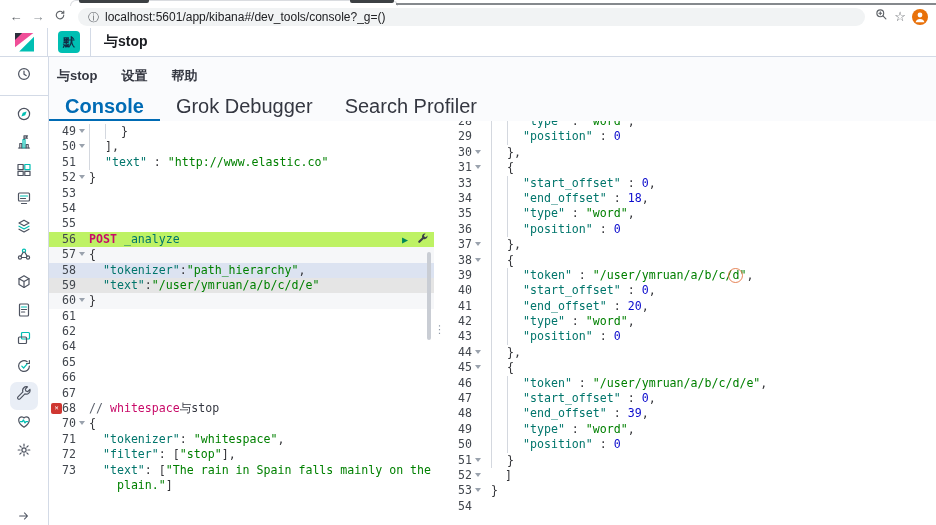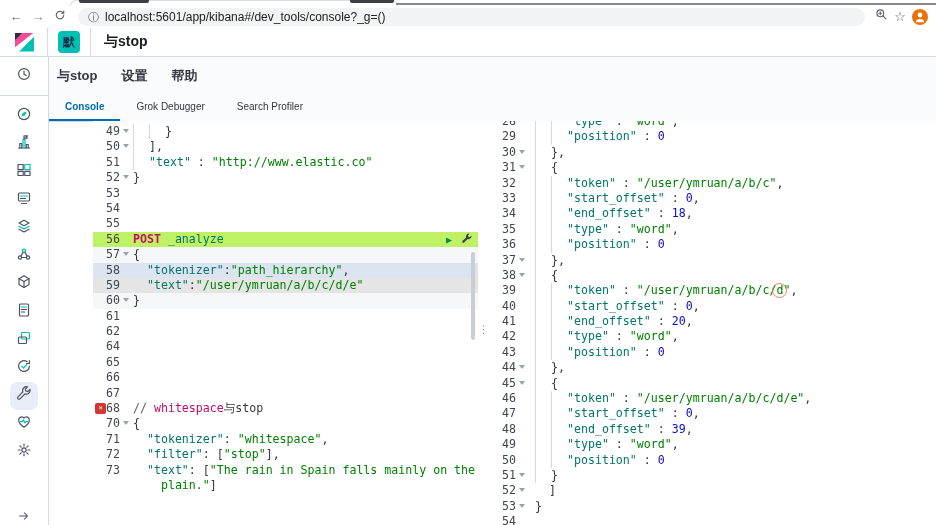--- a/index.html
+++ b/index.html
@@ -45,25 +45,25 @@
   .sbi svg .tf{fill:#00bfb3;stroke:none;}
   .sb-collapse{position:absolute;bottom:2px;left:0;width:48px;display:flex;justify-content:center;}
   .sb-collapse svg{stroke:#4d5360;fill:none;stroke-width:1.2;stroke-linecap:round;stroke-linejoin:round;}
 
   
   .content{position:absolute;left:49px;top:57px;right:0;bottom:0;background:#fff;}
   .panelhead{position:absolute;top:0;left:0;right:0;height:64px;background:#fafbfd;border-bottom:1px solid #d3dae6;}
   .menubar{height:30px;display:flex;align-items:center;gap:24px;padding-left:8px;padding-top:4px;}
   .menulink{font-size:13px;font-weight:700;color:#343741;}
   .tabbar{height:30px;display:flex;align-items:stretch;}
-  .tab{padding:0 16px;display:flex;align-items:center;font-size:10px;color:#343741;}
+  .tab{padding:0 16px;display:flex;align-items:center;font-size:20px;color:#343741;}
   .tab.active{color:#006bb4;font-weight:700;box-shadow:inset 0 -2px 0 #006bb4;}
 
   
-  .editors{position:absolute;top:64px;left:0;right:0;bottom:0;background:#fff;font-family:"DejaVu Sans Mono","Liberation Mono",monospace;font-size:11.6px;margin-left:44px;}
+  .editors{position:absolute;top:64px;left:0;right:0;bottom:0;background:#fff;font-family:"DejaVu Sans Mono","Liberation Mono",monospace;font-size:11.6px;}
   .pane{position:absolute;top:0;bottom:0;overflow:hidden;}
   .pane.left{left:0;width:385px;}
   .pane.right{left:396px;right:0;}
   .pane.left .lines{padding-top:3px;}
   .pane.right .lines{margin-top:-7px;}
   .ln{display:flex;height:15.4px;line-height:15.4px;position:relative;}
   .gut{flex:none;width:36px;text-align:right;color:#41464d;position:relative;}
   .fw{display:inline-block;width:0;height:0;border-left:3.5px solid transparent;border-right:3.5px solid transparent;border-top:4.5px solid #9aa2ad;margin:0 0 1px 3px;vertical-align:middle;}
   .fw.hid{visibility:hidden;}
   .errm{position:absolute;left:2px;top:2px;width:11px;height:11px;background:#cf3731;border-radius:2px;color:#fff;font-size:7px;line-height:11px;text-align:center;font-weight:700;font-style:normal;}
@@ -386,24 +386,20 @@
             </div>
             <div class="ln">
               <span class="gut">30<i class="fw"></i></span>
               <span class="code"><span class="sg-g"></span><span class="sg-p">},</span></span>
             </div>
             <div class="ln">
               <span class="gut">31<i class="fw"></i></span>
               <span class="code"><span class="sg-g"></span><span class="sg-p">{</span></span>
             </div>
             <div class="ln">
-              <span class="gut">32<i class="fw hid"></i></span>
-              <span class="code"><span class="sg-g"></span><span class="sg-g"></span><span class="sg-key">"token"</span><span class="sg-p"> : </span><span class="sg-str">"/user/ymruan/a/b/c"</span><span class="sg-p">,</span></span>
-            </div>
-            <div class="ln">
               <span class="gut">33<i class="fw hid"></i></span>
               <span class="code"><span class="sg-g"></span><span class="sg-g"></span><span class="sg-key">"start_offset"</span><span class="sg-p"> : </span><span class="sg-num">0</span><span class="sg-p">,</span></span>
             </div>
             <div class="ln">
               <span class="gut">34<i class="fw hid"></i></span>
               <span class="code"><span class="sg-g"></span><span class="sg-g"></span><span class="sg-key">"end_offset"</span><span class="sg-p"> : </span><span class="sg-num">18</span><span class="sg-p">,</span></span>
             </div>
             <div class="ln">
               <span class="gut">35<i class="fw hid"></i></span>
               <span class="code"><span class="sg-g"></span><span class="sg-g"></span><span class="sg-key">"type"</span><span class="sg-p"> : </span><span class="sg-str">"word"</span><span class="sg-p">,</span></span>

